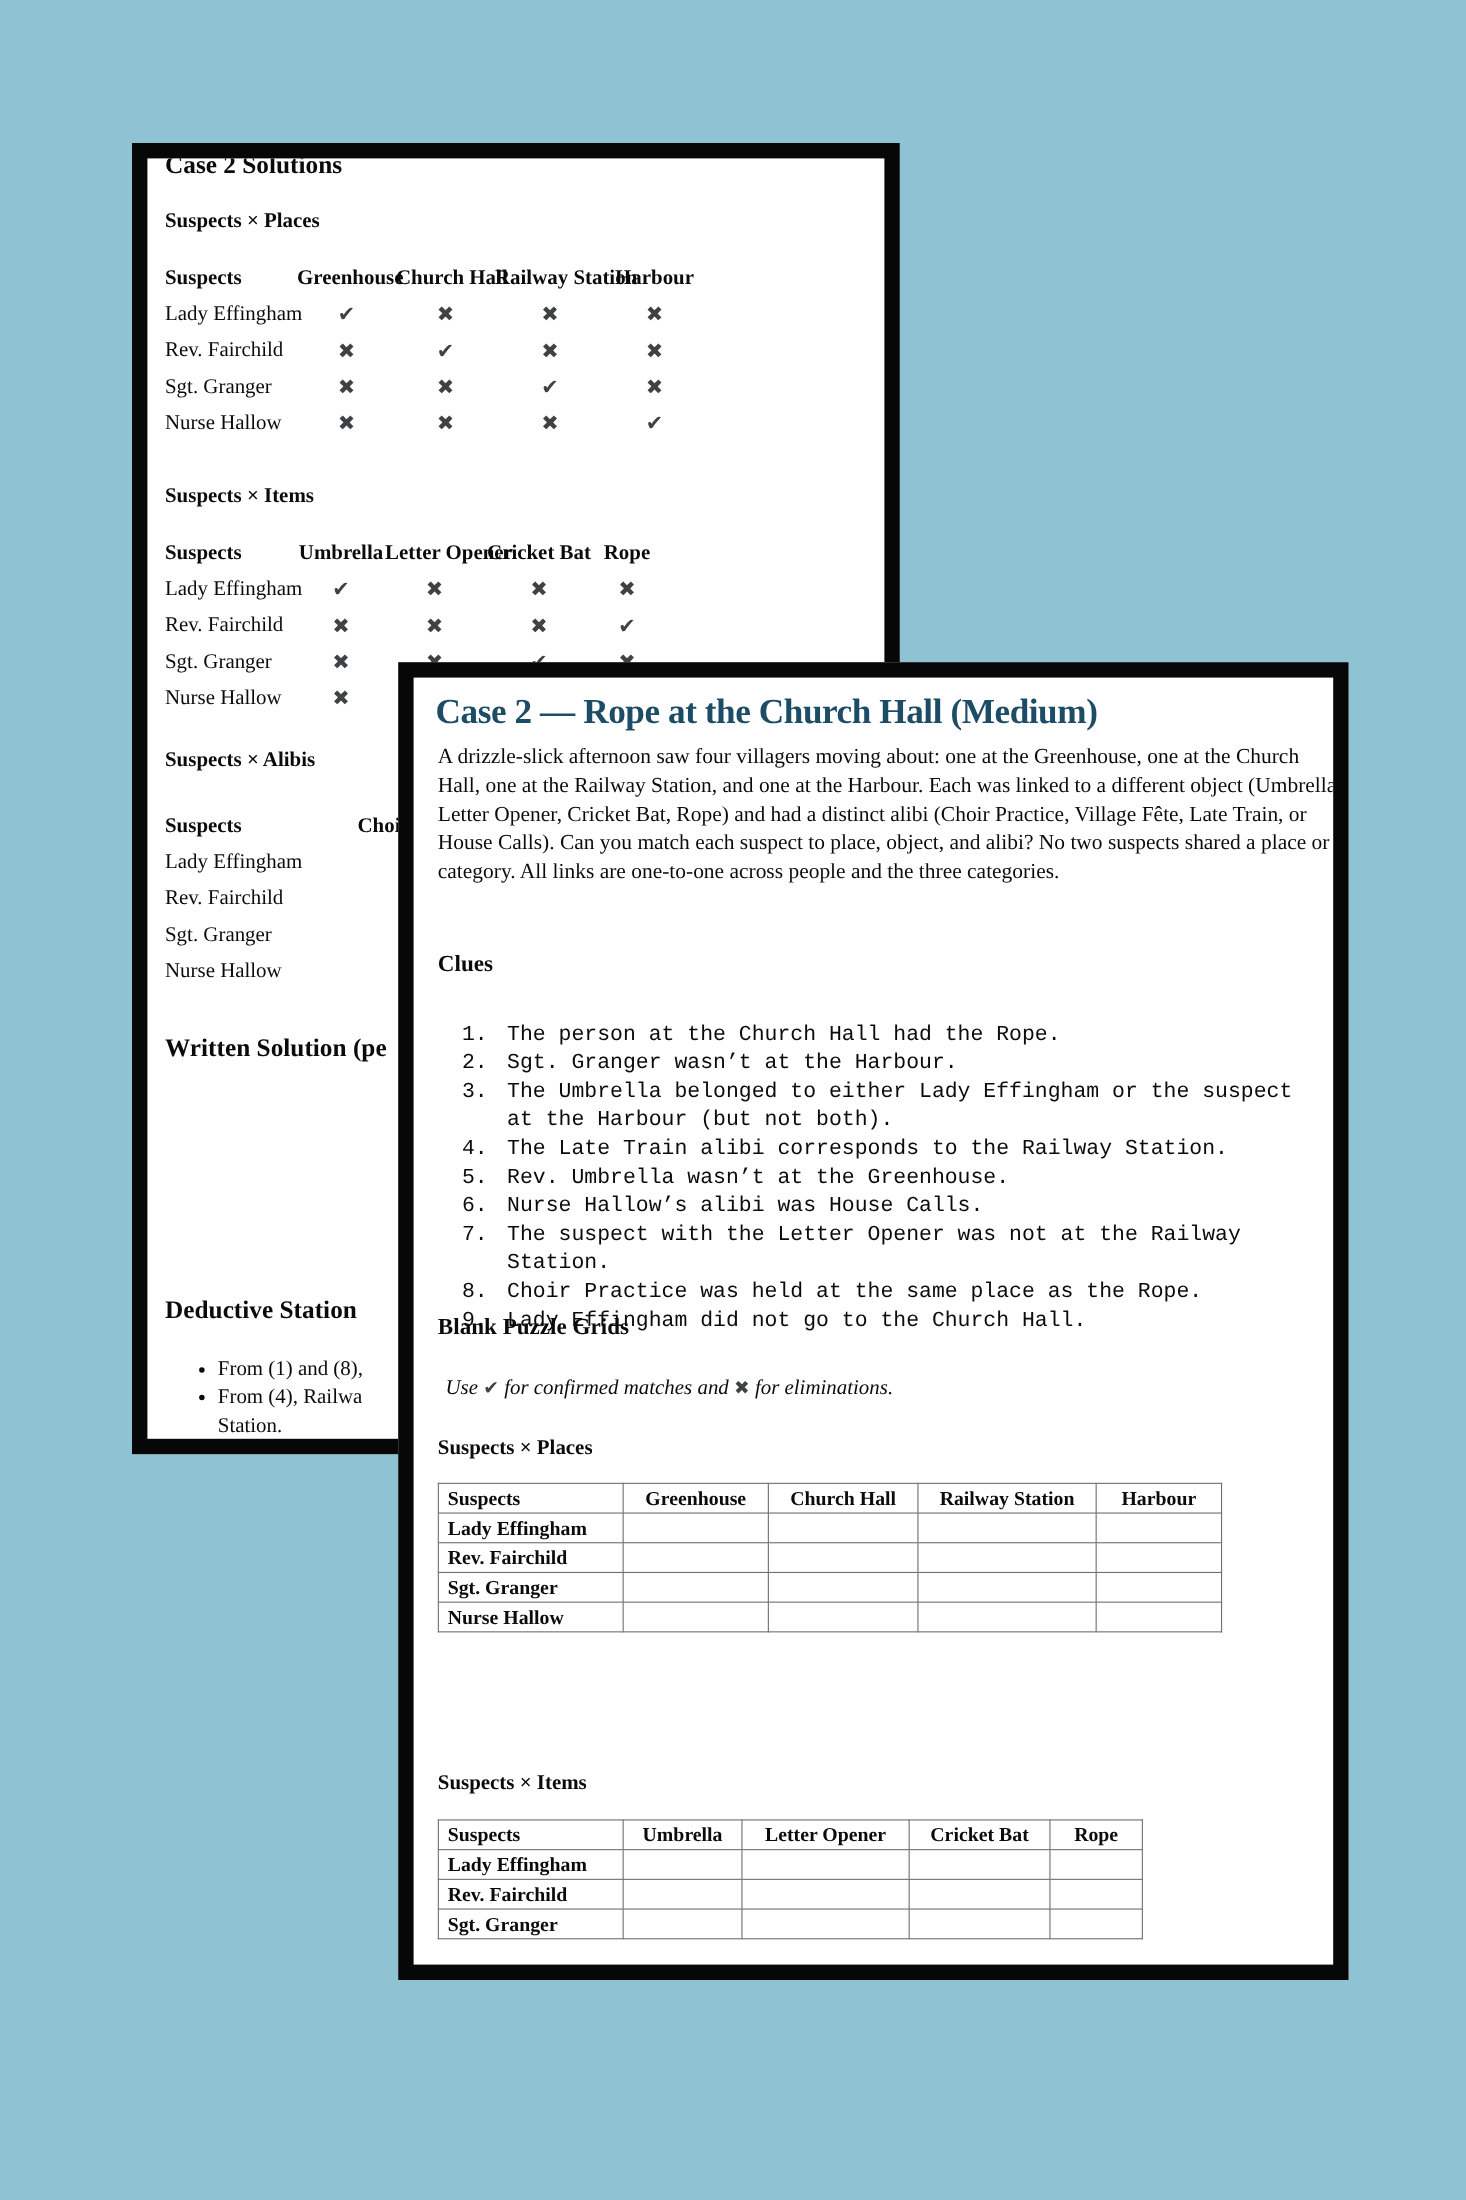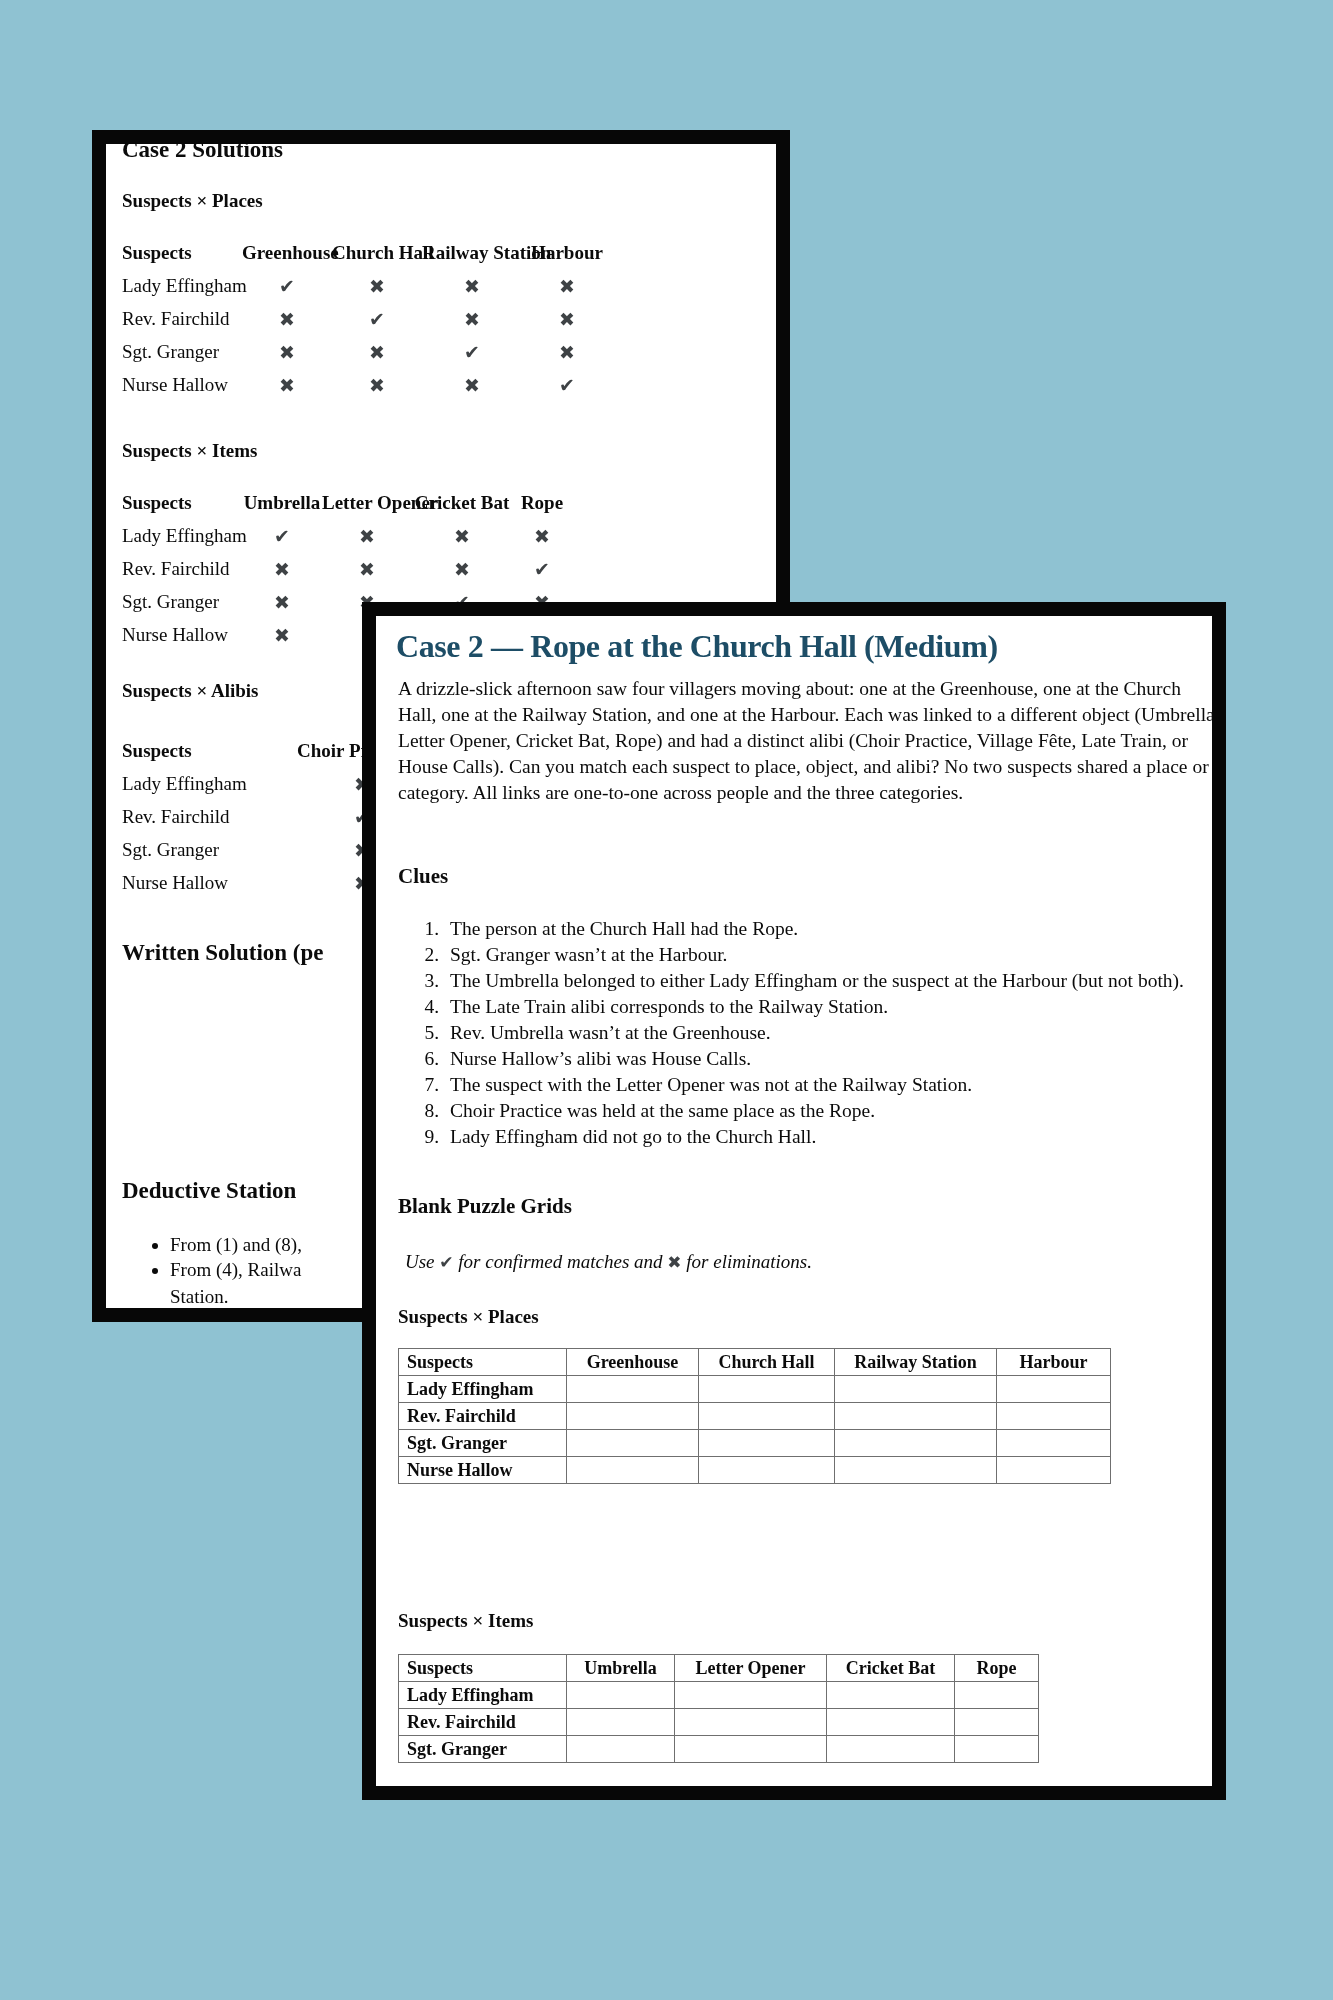--- a/index.html
+++ b/index.html
@@ -1,19 +1,19 @@
 <!DOCTYPE html>
 <html><head>
 <meta charset="utf-8">
 <style>
   html,body{margin:0;padding:0;background:#8fc2d2;}
   .canvas{position:relative;width:1333px;height:2000px;background:#8fc2d2;overflow:hidden;
           font-family:"Liberation Serif", serif;color:#0b0b0b;}
   .page{position:absolute;background:#ffffff;border:14px solid #070707;box-sizing:border-box;overflow:hidden;}
-  .page-back{left:92px;top:130px;width:698px;height:1192px;}
+  .page-back{left:120px;top:130px;width:698px;height:1192px;}
   .page-front{left:362px;top:602px;width:864px;height:1198px;}
   .pc{position:absolute;left:0;top:0;right:0;bottom:0;}
   .abs{position:absolute;}
   
   .bp-title{font-size:23px;font-weight:bold;margin:0;white-space:nowrap;}
   .sec-h{font-size:19px;font-weight:bold;margin:0;white-space:nowrap;}
   .big-h{font-size:23px;font-weight:bold;margin:0;white-space:nowrap;}
   .soltable{position:absolute;left:16px;}
   .srow{display:grid;align-items:center;height:33px;}
   .t-places .srow{grid-template-columns:120px 90px 90px 100px 90px;}
@@ -28,21 +28,21 @@
   .cm{font-size:19px;}
   .bullets{list-style:disc;margin:0;padding-left:64px;font-size:19px;}
   .bullets li{line-height:25px;white-space:nowrap;}
   .cont{font-size:19px;line-height:25px;padding-left:64px;}
   
   .f-title{font-family:Liberation Serif, serif;font-weight:bold;letter-spacing:-0.4px;
            font-size:32px;color:#1d4d66;margin:0;white-space:nowrap;}
   .f-body{font-size:19.5px;line-height:26px;}
   .f-h{font-size:21px;font-weight:bold;margin:0;}
   .f-h-sm{font-size:19px;font-weight:bold;margin:0;}
-  ol.clues{margin:0;padding-left:28px;font-size:19.5px;}
+  ol.clues{margin:11px;padding-left:28px;font-size:19.5px;font-family:Liberation Mono, monospace;}
   ol.clues li{line-height:26px;padding-left:6px;max-width:740px;}
   .instr{font-style:italic;font-size:19px;}
   .instr .mk{font-size:17px;}
   table.grid{border-collapse:collapse;table-layout:fixed;}
   table.grid th, table.grid td{border:1.5px solid #6f6f6f;height:27px;padding:0 8px;
       font-size:18px;box-sizing:border-box;}
   table.grid th{font-weight:bold;text-align:center;white-space:nowrap;}
   table.grid th.rowname, table.grid th.corner{text-align:left;}
   table.grid td{background:#ffffff;}
 </style>

